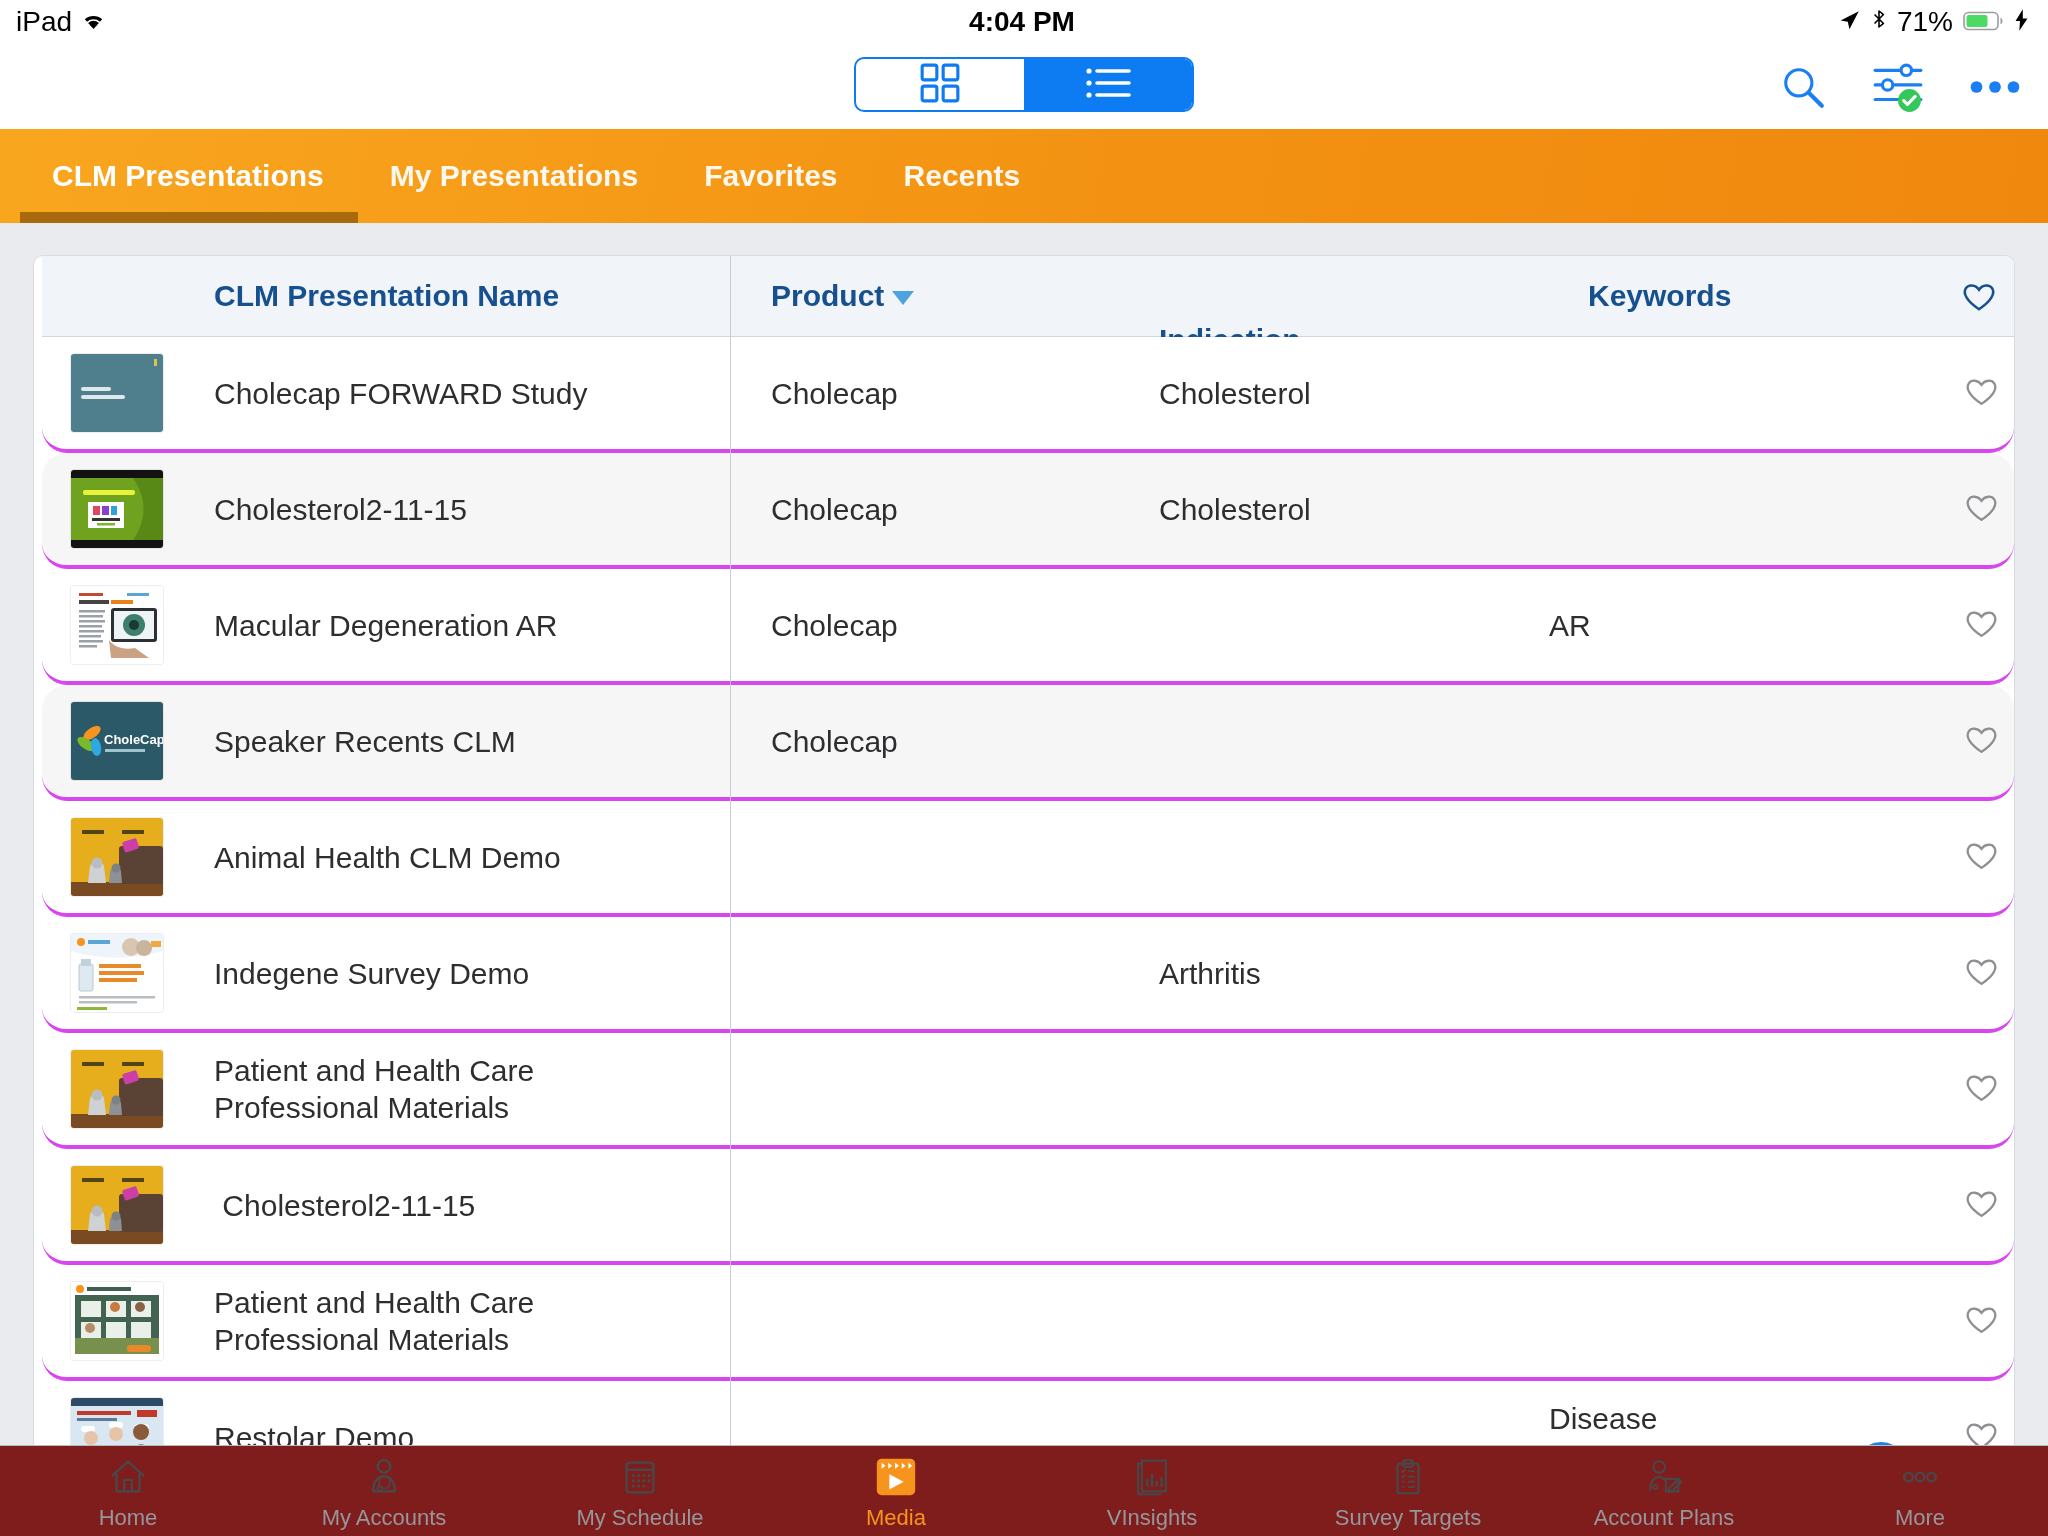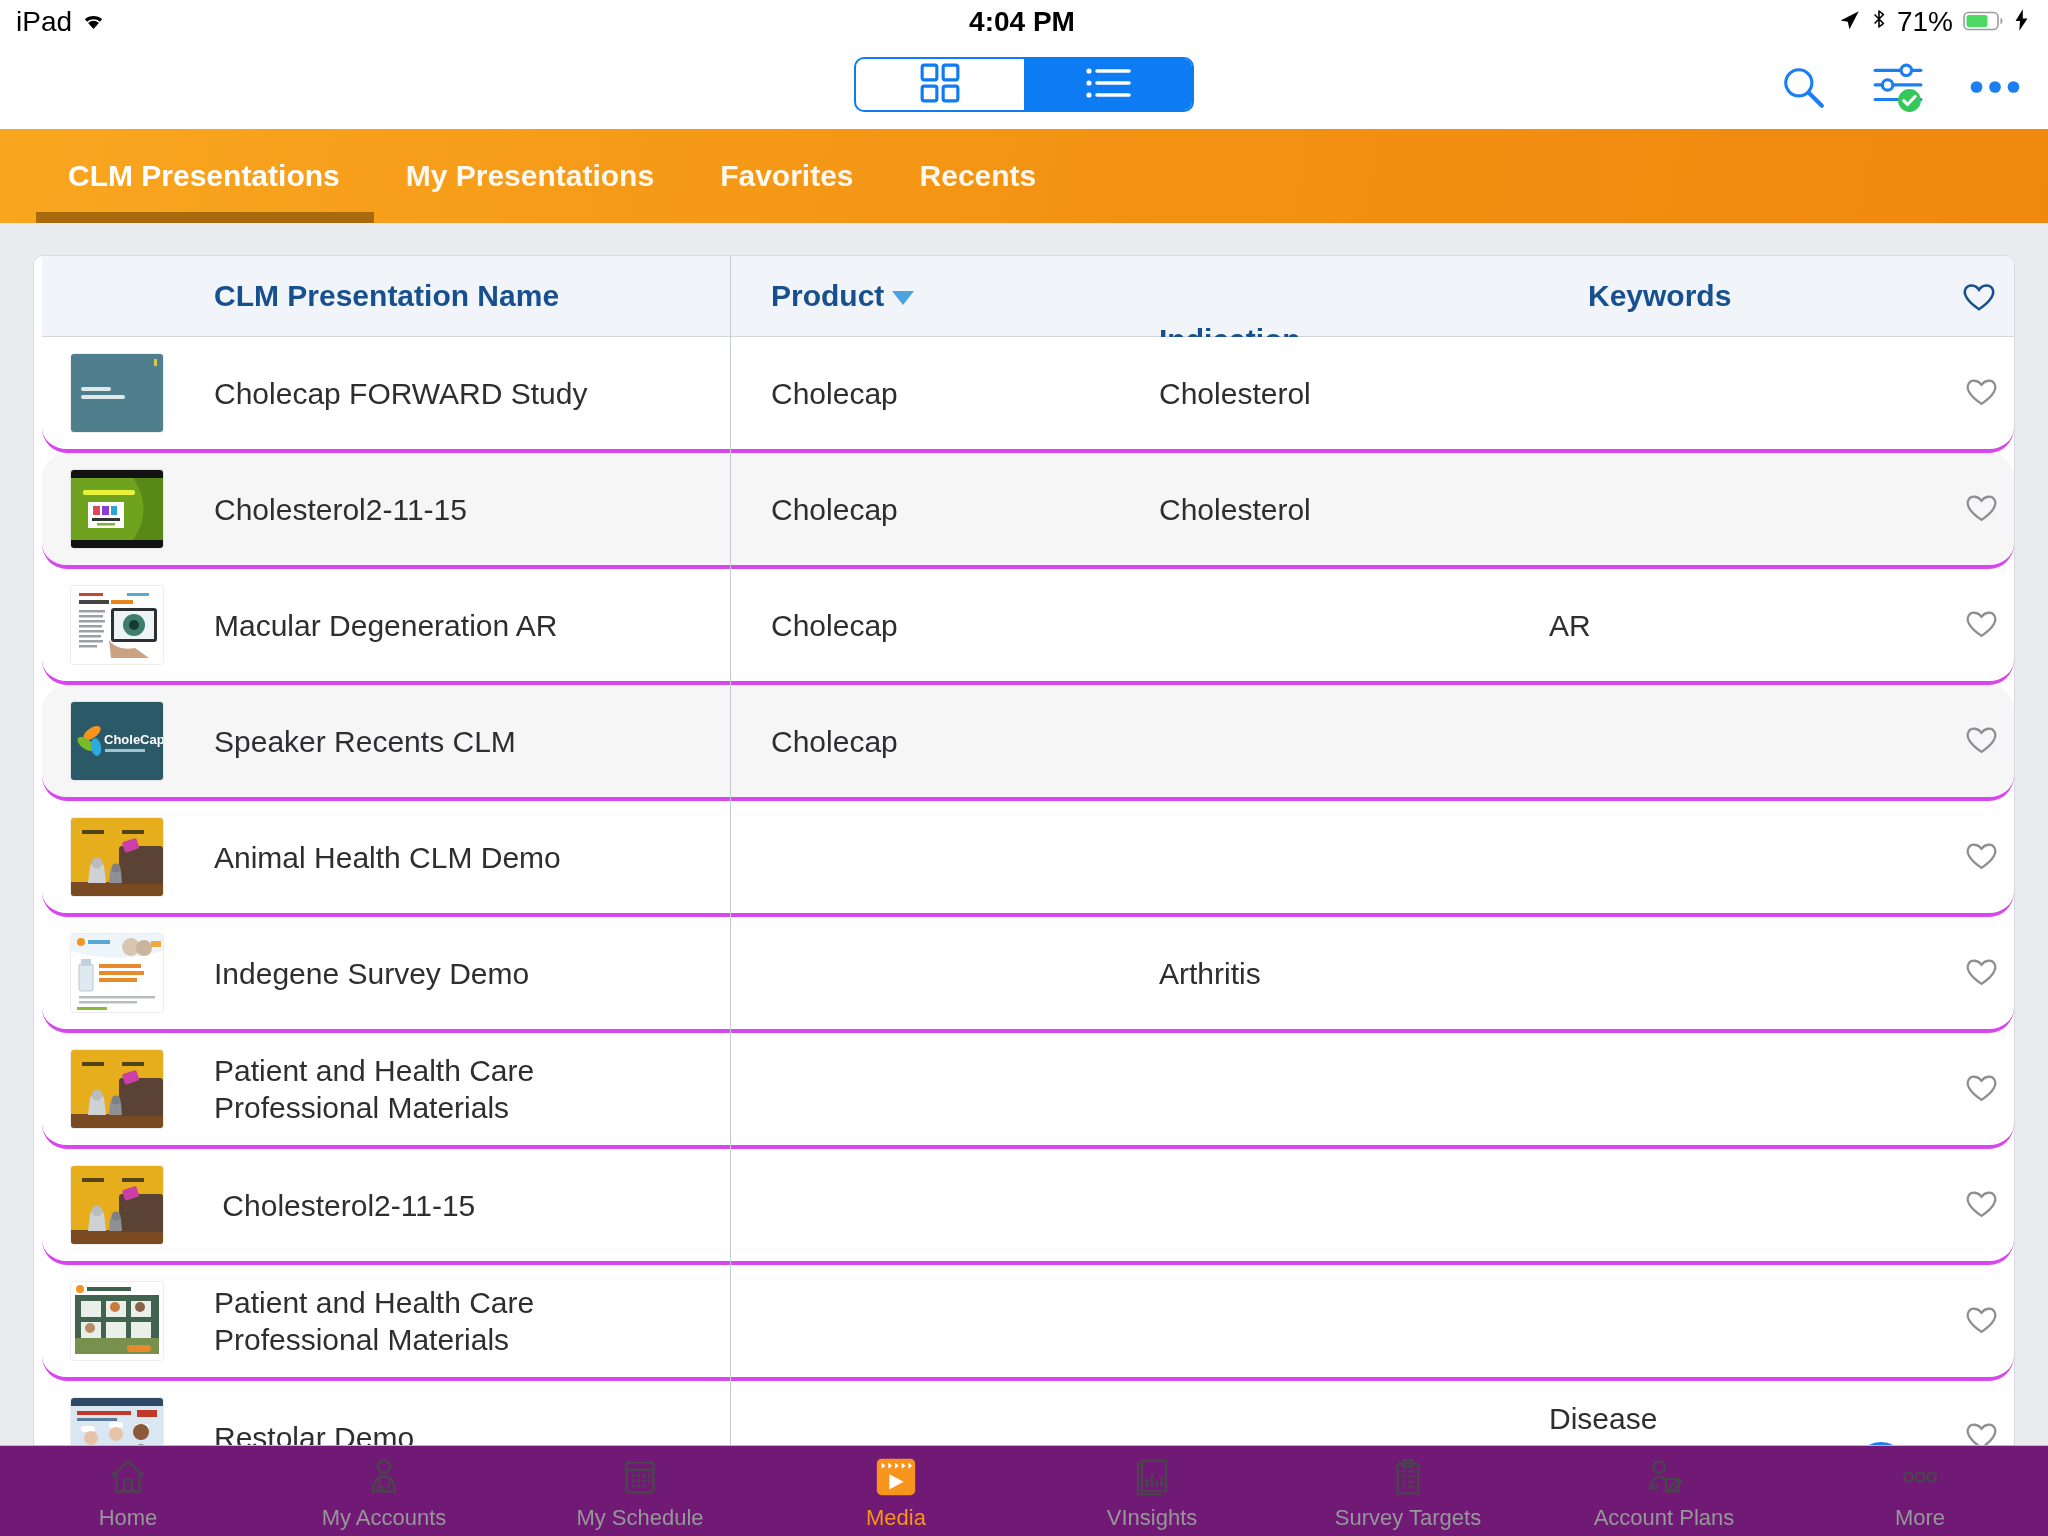--- a/index.html
+++ b/index.html
@@ -14,21 +14,21 @@
   .sb-time{position:absolute;left:50%;transform:translateX(-50%);font-size:28px;font-weight:700;color:#000;}
   .sb-right{margin-left:auto;display:flex;align-items:center;gap:10px;font-size:28px;color:#000;}
   
   .toolbar{position:absolute;top:44px;height:85px;left:0;right:0;background:#fff;}
   .segmented{position:absolute;left:50%;top:13px;transform:translateX(-50%);width:340px;height:55px;border:2px solid #0D7BF2;border-radius:10px;display:flex;overflow:hidden;background:#fff;box-sizing:border-box;}
   .seg{flex:1;display:flex;align-items:center;justify-content:center;}
   .seg.sel{background:#0D7BF2;}
   .toolbar-right{position:absolute;right:28px;top:0;height:100%;display:flex;align-items:center;gap:46px;}
   .tb-icon{display:flex;align-items:center;justify-content:center;}
   
-  .navbar{position:absolute;top:129px;height:94px;left:0;right:0;background:linear-gradient(100deg,#F9A61F 0%,#F39212 55%,#F0880E 100%);display:flex;align-items:stretch;padding-left:68px;gap:66px;}
+  .navbar{position:absolute;top:129px;height:94px;left:0;right:0;background:linear-gradient(100deg,#F9A61F 0%,#F39212 55%,#F0880E 100%);display:flex;align-items:stretch;padding-left:52px;gap:66px;}
   .nav-tab{display:flex;align-items:center;font-size:30px;font-weight:600;color:rgba(255,255,255,.93);position:relative;}
   .nav-tab.active{color:#fff;font-weight:700;}
   .nav-tab.active::after{content:"";position:absolute;left:-32px;right:-34px;bottom:0;height:11px;background:#A9690D;}
   
   .page-bg{position:absolute;top:223px;bottom:90px;left:0;right:0;background:#E9EBEE;}
   .card{position:absolute;left:33px;top:255px;width:1982px;bottom:90px;background:#fff;border:1px solid #D9DBE0;border-radius:10px 10px 0 0;overflow:hidden;box-sizing:border-box;padding-left:8px;}
   .col-divider{position:absolute;left:696px;top:0;bottom:0;width:1px;background:#C9CCD0;z-index:4;}
   .thead{height:80px;background:#F1F4F8;border-bottom:1px solid #D3D7DC;position:relative;font-size:30px;font-weight:700;color:#17508E;}
   .thead .hc{position:absolute;top:50%;transform:translateY(-50%);display:flex;align-items:center;gap:8px;}
   .h-name{left:172px;} .h-product{left:729px;} .h-indication{left:1117px;margin-top:44px;} .h-keywords{left:1507px;margin-left:39px;} .h-heart{left:1918px;}
@@ -38,21 +38,21 @@
   .thumb{position:absolute;left:29px;top:50%;transform:translateY(-50%);width:92px;height:78px;border-radius:3px;overflow:hidden;box-shadow:0 0 0 1px rgba(0,0,0,.07);}
   .thumb svg{display:block;width:100%;height:100%;}
   .cell{position:absolute;top:50%;transform:translateY(-50%);font-size:30px;color:#2E2E30;line-height:37px;}
   .cell.name{left:172px;max-width:470px;white-space:pre-wrap;}
   .cell.product{left:729px;}
   .cell.indication{left:1117px;}
   .cell.keywords{left:1507px;max-width:345px;}
   .heart{position:absolute;left:1921px;top:50%;transform:translateY(-50%);}
   .info{position:absolute;left:1812px;top:60px;}
   
-  .tabbar{position:absolute;bottom:0;left:0;right:0;height:90px;background:#701a75;border-top:1px solid #B9B9BD;display:flex;z-index:10;}
+  .tabbar{position:absolute;bottom:0;left:0;right:0;height:90px;background:#7f1d1d;border-top:1px solid #B9B9BD;display:flex;z-index:10;}
   .tb-item{flex:1;display:flex;flex-direction:column;align-items:center;justify-content:center;gap:3px;color:#96969B;font-size:22px;}
   .tb-item .ic{height:50px;display:flex;align-items:center;justify-content:center;}
   .tb-item.active{color:#F7941D;}
 </style>
 </head>
 <body>
 
 <div class="statusbar">
   <div class="sb-left">
     <span>iPad</span>

